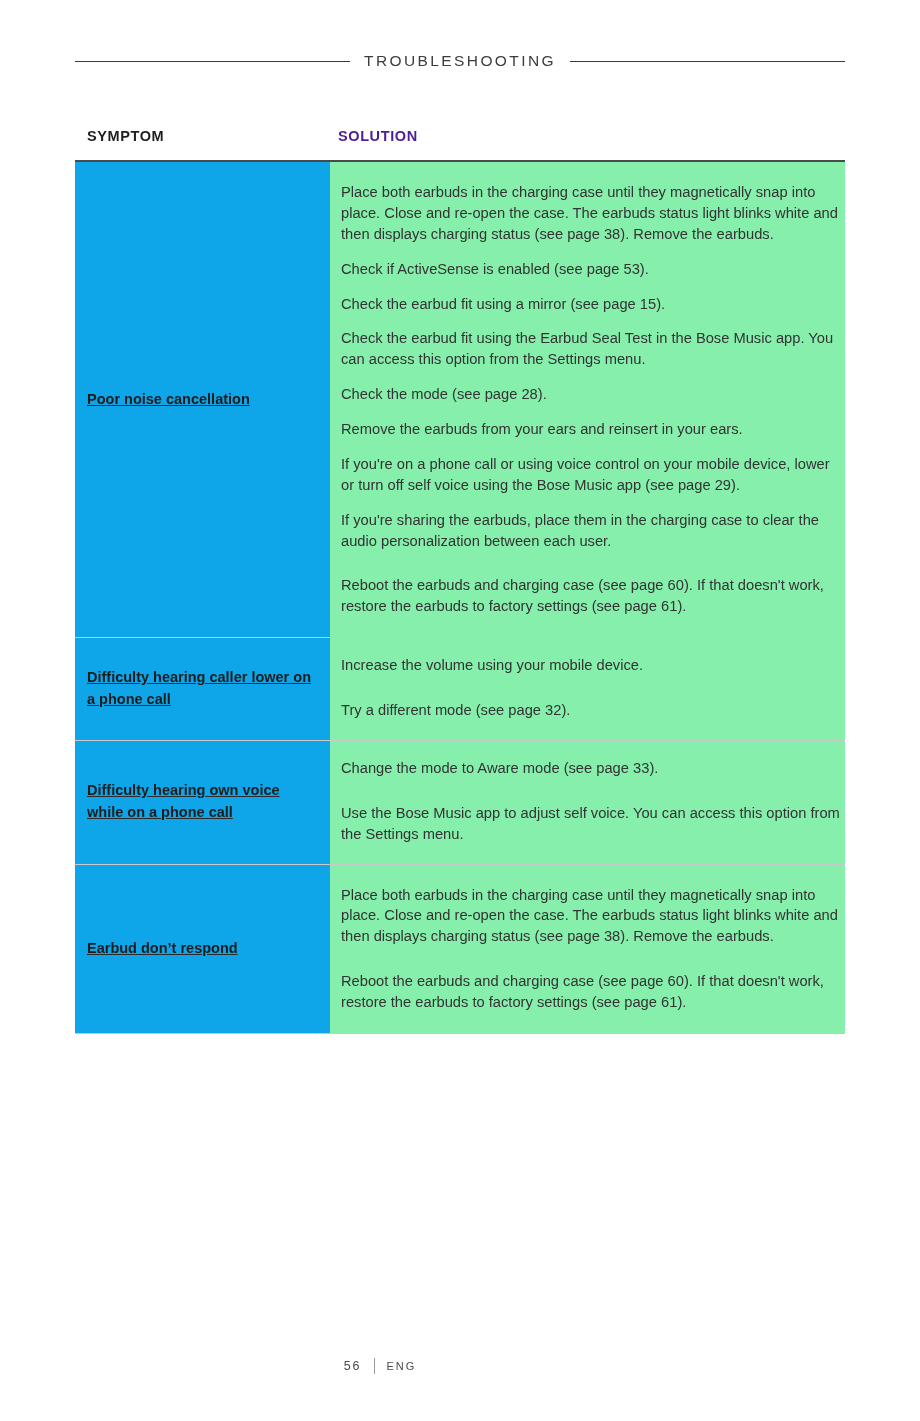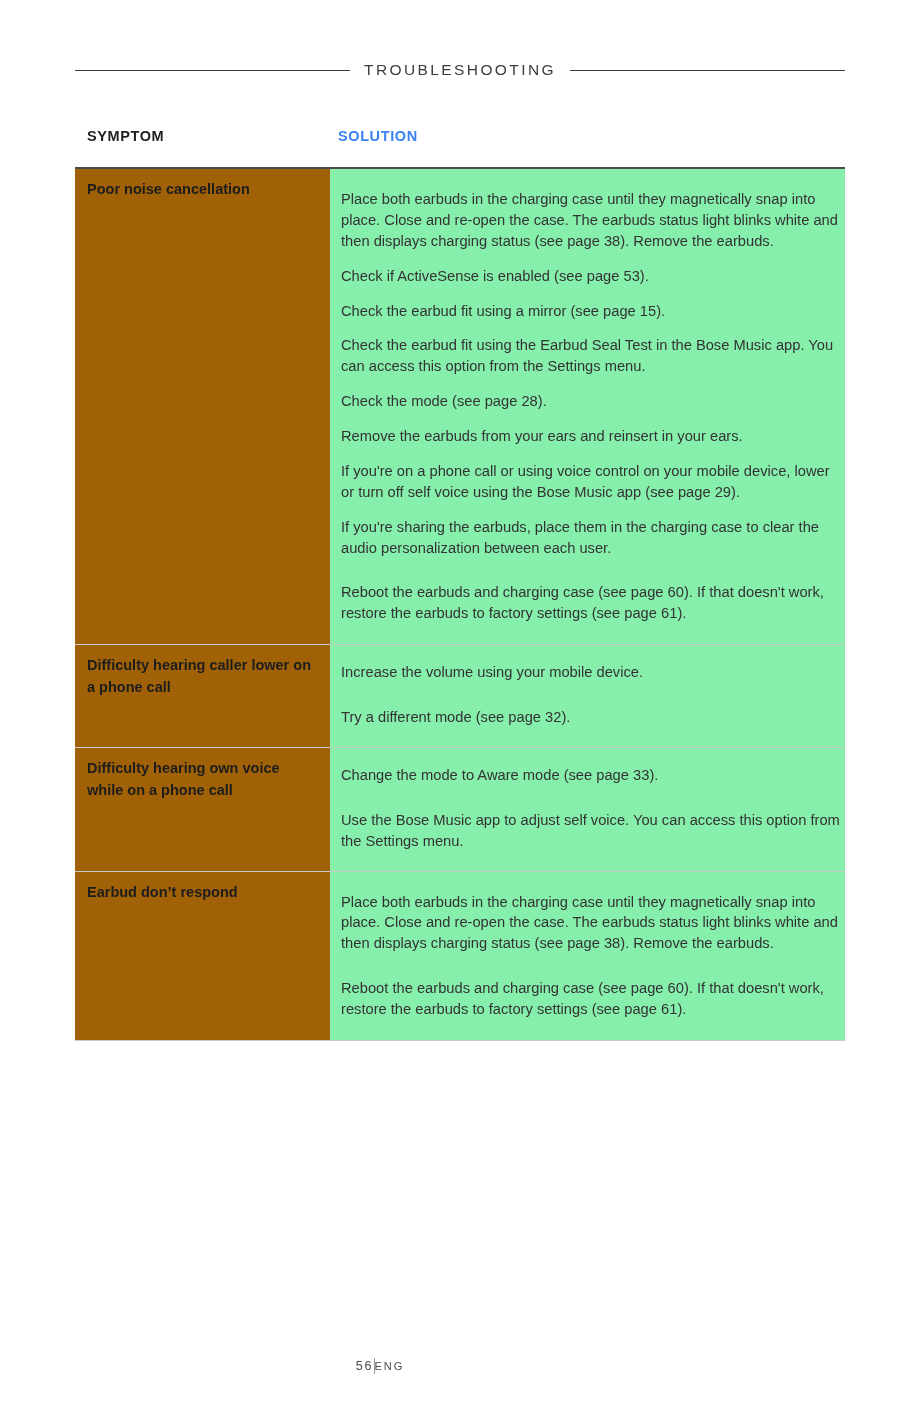--- a/index.html
+++ b/index.html
@@ -16,21 +16,20 @@
 
   
   .running-head {
     position: absolute;
     left: 75px;
     top: 52px;
     width: 770px;
     display: flex;
     align-items: center;
     gap: 14px;
-    margin-top: 9px;
   }
   .rh-rule {
     flex: 1 1 auto;
     height: 1px;
     background: #3c3c3c;
   }
   .rh-title {
     flex: 0 0 auto;
     font-size: 15.5px;
     letter-spacing: 2.4px;
@@ -41,55 +40,56 @@
 
   
   .table {
     position: absolute;
     left: 75px;
     top: 128px;
     width: 770px;
   }
   .thead {
     display: flex;
-    padding-bottom: 23px;
+    padding-bottom: 16px;
     border-bottom: 2px solid #4a4a4a;
   }
   .th-symptom {
     width: 255px;
     flex: 0 0 255px;
     padding-left: 12px;
     font-size: 14.5px;
     font-weight: bold;
     letter-spacing: 0.6px;
     color: #1f1f1f;
   }
   .th-solution {
     flex: 1 1 auto;
     padding-left: 8px;
     font-size: 14.5px;
     font-weight: bold;
     letter-spacing: 0.6px;
-    color: #3b82f6;
+    color: #4c1d95;
   }
 
   .row {
     display: flex;
     align-items: stretch;
     border-bottom: 1px solid #c9c9c9;
   }
   .row:last-child { border-bottom: 1px solid #c9c9c9; }
 
   .cell-symptom {
     width: 255px;
     flex: 0 0 255px;
-    background: #a16207;
-    display: flex;
-    align-items: flex-start;
+    background: #0ea5e9;
+    display: flex;
+    align-items: center;
     padding: 10px 14px 10px 12px;
+    text-decoration: underline;
   }
   .symptom-text {
     font-size: 14.5px;
     font-weight: bold;
     line-height: 1.5;
     color: #1d1d1d;
   }
   .cell-solution {
     flex: 1 1 auto;
     padding: 18px 0 18px 11px;
@@ -110,20 +110,21 @@
 
   
   .footer {
     position: absolute;
     left: 0;
     top: 1358px;
     width: 760px;
     display: flex;
     justify-content: center;
     align-items: center;
+    gap: 12px;
   }
   .footer-page {
     font-size: 12.5px;
     letter-spacing: 2px;
     color: #4b4b4b;
   }
   .footer-sep {
     width: 1px;
     height: 16px;
     background: #9a9a9a;

